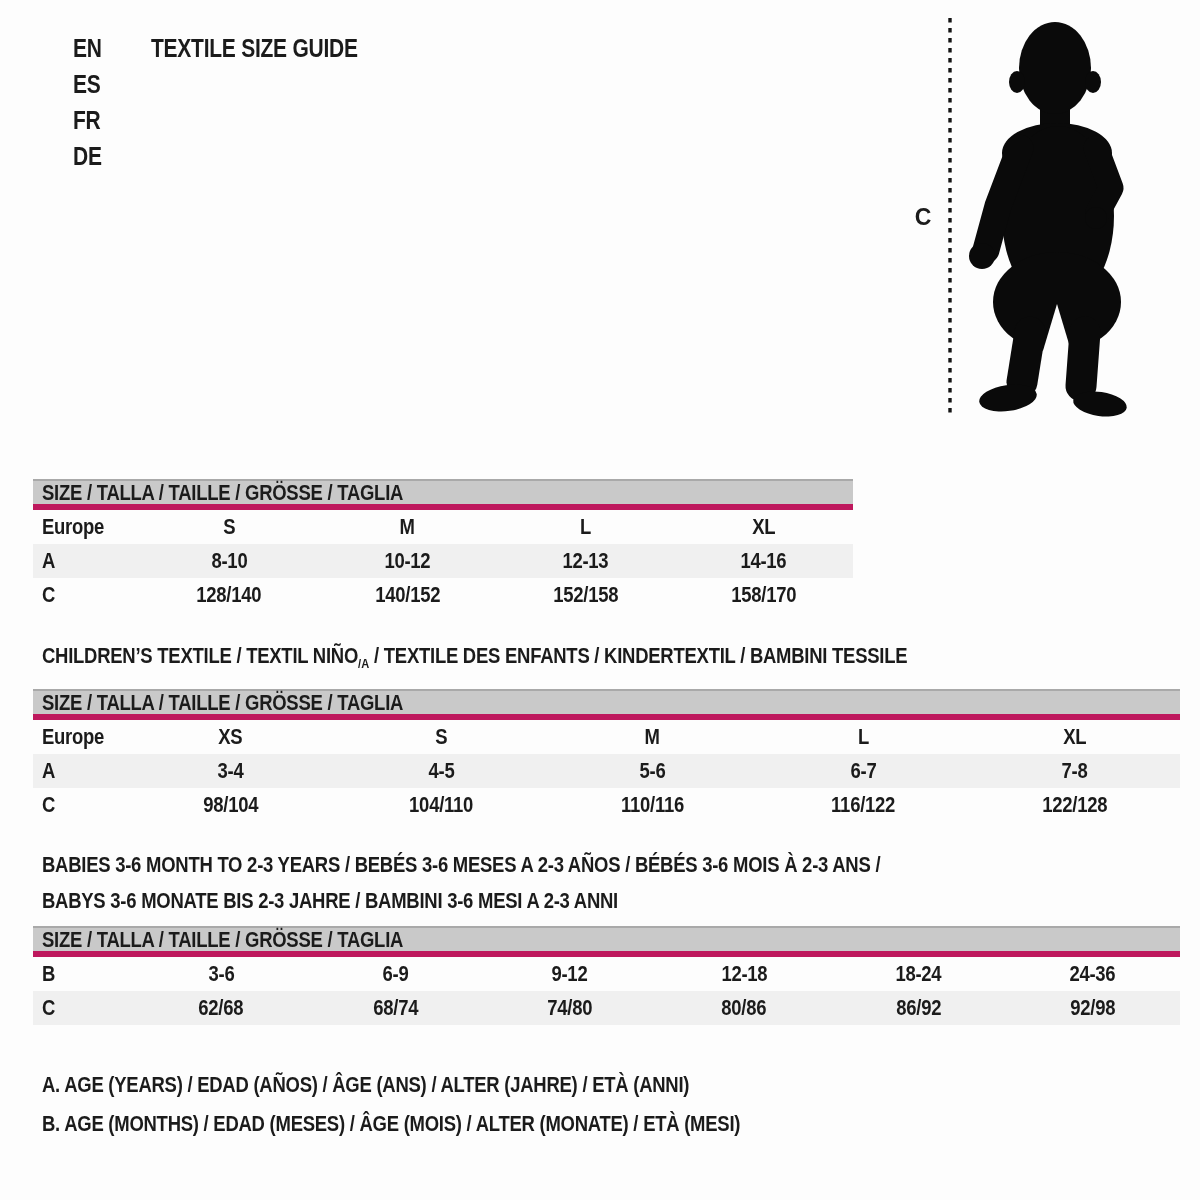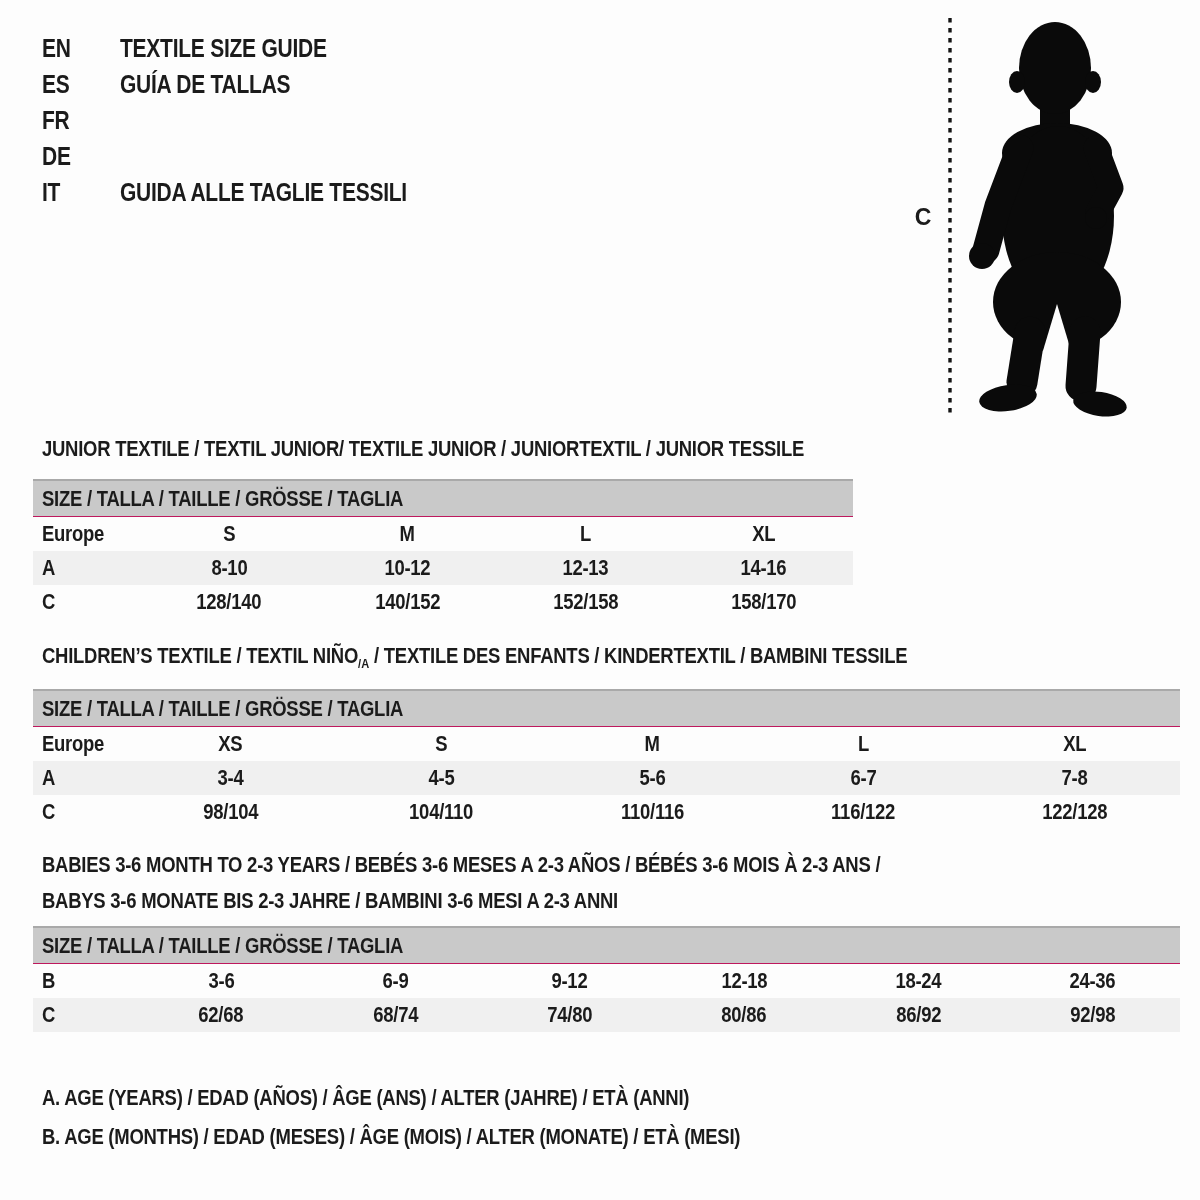--- a/index.html
+++ b/index.html
@@ -7,76 +7,71 @@
     position:relative; width:1200px; height:1200px;
     background:#fdfdfd; overflow:hidden;
     font-family:"Liberation Sans","DejaVu Sans",sans-serif;
     color:#1b1b1b; -webkit-font-smoothing:antialiased;
   }
   .cond { display:inline-block; transform:scaleX(0.84); transform-origin:0 50%; white-space:nowrap; letter-spacing:-0.3px; }
   .cond.ctr { transform-origin:50% 50%; }
 
   
   .lang-list { position:absolute; left:42px; top:30px; }
-  .lang-row { display:grid; grid-template-columns:78px auto; height:36px; align-items:center; }
+  .lang-row { display:grid; grid-template-columns:78px auto; height:36px; align-items:center;margin-left:31px; }
   .lang-code, .lang-title { font-size:25px; font-weight:bold; }
 
   
   .figure-area { position:absolute; left:900px; top:0; width:300px; height:430px; }
   .measure-line-svg { position:absolute; left:44px; top:12px; }
   .measure-label { position:absolute; left:5px; top:204px; width:36px; text-align:center; font-size:23px; font-weight:bold; }
   .baby-svg { position:absolute; left:58px; top:16px; }
 
   
   .sec-title { position:absolute; left:42px; font-size:22px; font-weight:bold; }
   .sub { font-size:0.60em; vertical-align:-0.35em; letter-spacing:0; }
 
   
   .table { position:absolute; left:33px; }
   .t-junior   { top:479px; width:820px; }
   .t-children { top:689px; width:1147px; }
   .t-babies   { top:926px; width:1147px; }
-  .band { height:38px; background:#c9c9c9; border-top:2px solid #a9a9a9; border-bottom:1px solid #be185d;
+  .band { height:31px; background:#c9c9c9; border-top:2px solid #a9a9a9; border-bottom:6px solid #be185d;
           box-sizing:border-box; display:flex; align-items:center; padding-left:9px;
           font-size:22px; font-weight:bold; }
   .trow { display:grid; height:34px; align-items:center; }
   .t-junior .trow   { grid-template-columns:107px repeat(4,1fr); }
   .t-children .trow { grid-template-columns:92px repeat(5,1fr); }
   .t-babies .trow   { grid-template-columns:101px repeat(6,1fr); }
   .trow.alt { background:#f0f0f0; }
   .cell { text-align:center; font-size:22px; font-weight:bold; }
   .cell.lbl { text-align:left; padding-left:9px; }
 
   
   .legend { position:absolute; left:42px; top:1072px; }
-  .legend-line { height:39px; display:flex; align-items:flex-end; font-size:22px; font-weight:bold; }
+  .legend-line { height:39px; display:flex; align-items:flex-start; font-size:22px; font-weight:bold; }
 </style>
 </head>
 <body>
 
 <div id="canvas">
 
   <div class="lang-list">
     <div class="lang-row">
       <span class="lang-code"><span class="cond">EN</span></span>
       <span class="lang-title"><span class="cond">TEXTILE SIZE GUIDE</span></span>
     </div>
     <div class="lang-row">
       <span class="lang-code"><span class="cond">ES</span></span>
-      <span class="lang-title"><span class="cond">GUÍA DE TALLAS</span></span>
     </div>
     <div class="lang-row">
       <span class="lang-code"><span class="cond">FR</span></span>
     </div>
     <div class="lang-row">
       <span class="lang-code"><span class="cond">DE</span></span>
-    </div>
-    <div class="lang-row">
-      <span class="lang-code"><span class="cond">IT</span></span>
-      <span class="lang-title"><span class="cond">GUIDA ALLE TAGLIE TESSILI</span></span>
     </div>
   </div>
 
   <div class="figure-area">
     <svg class="measure-line-svg" width="12" height="410" viewBox="0 0 12 410">
       <line x1="6" y1="6" x2="6" y2="404" stroke="#141414" stroke-width="3.4" stroke-dasharray="4.5 5.5"></line>
     </svg>
     <div class="measure-label">C</div>
     <svg class="baby-svg" width="182" height="404" viewBox="0 0 182 404">
       <g fill="#0a0a0a" stroke="none">
@@ -93,23 +88,20 @@
         <ellipse cx="99" cy="286" rx="64" ry="50"></ellipse>
         <polygon points="84,338 99,288 114,338" fill="#fdfdfd"></polygon>
         <path d="M72 316 L64 366" fill="none" stroke="#0a0a0a" stroke-width="31" stroke-linecap="round"></path>
         <path d="M127 316 L123 370" fill="none" stroke="#0a0a0a" stroke-width="31" stroke-linecap="round"></path>
         <ellipse cx="50" cy="382" rx="29" ry="13" transform="rotate(-8 50 382)"></ellipse>
         <ellipse cx="142" cy="388" rx="27" ry="12" transform="rotate(8 142 388)"></ellipse>
       </g>
     </svg>
   </div>
 
-  <div class="sec-title" style="top:436px;">
-    <span class="cond">JUNIOR TEXTILE / TEXTIL JUNIOR/ TEXTILE JUNIOR / JUNIORTEXTIL / JUNIOR TESSILE</span>
-  </div>
   <div class="table t-junior">
     <div class="band">
       <span class="cond">SIZE / TALLA / TAILLE / GRÖSSE / TAGLIA</span>
     </div>
     <div class="trow">
       <div class="cell lbl"><span class="cond">Europe</span></div>
       <div class="cell"><span class="cond ctr">S</span></div>
       <div class="cell"><span class="cond ctr">M</span></div>
       <div class="cell"><span class="cond ctr">L</span></div>
       <div class="cell"><span class="cond ctr">XL</span></div>

